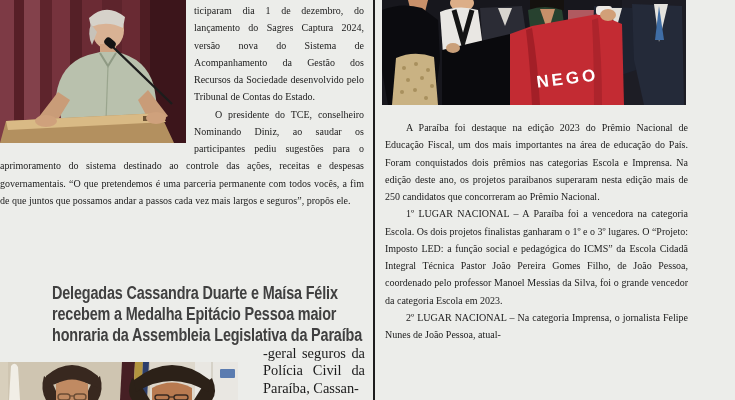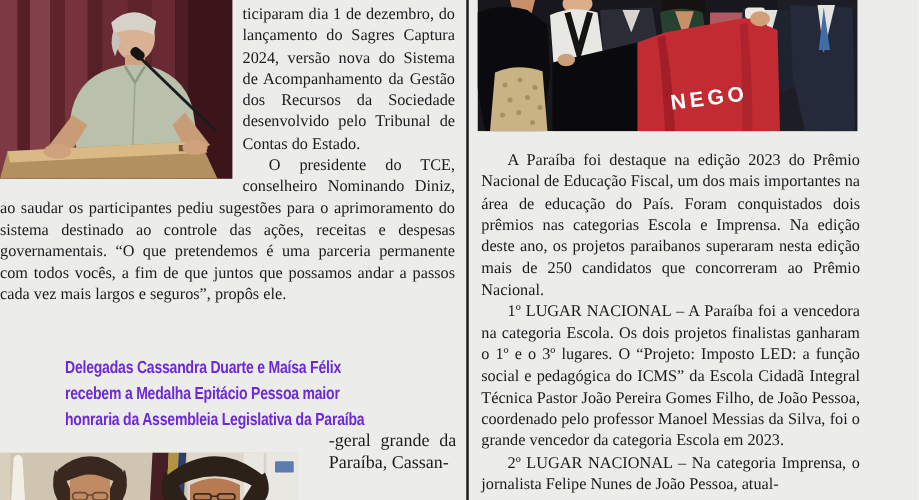--- a/index.html
+++ b/index.html
@@ -3,32 +3,32 @@
 <meta charset="utf-8">
 <style>
   html,body { margin:0; padding:0; }
   .page {
     position:relative; width:735px; height:400px;
     background:#ecedea; overflow:hidden;
     font-family:"Liberation Serif", serif; color:#1b1b1b;
   }
   .divider { position:absolute; left:373px; top:0; width:1.6px; height:400px; background:#1d1d1d; }
 
-  .body-text { font-size:13px; line-height:17.25px; text-align:justify; }
+  .body-text { font-size:10px; line-height:17.25px; text-align:justify; }
   .body-text p { margin:0; }
   .body-text p.indent { text-indent:21px; }
 
   .story1 { position:absolute; left:0; top:0; width:364px; }
   .photo1-float { float:left; width:194px; height:146px; }
   .photo1-float svg { display:block; }
   .story1 .firstp { padding-top:2px; }
 
   .headline { position:absolute; left:52px; top:283px; width:320px;
     font-family:"Liberation Sans", sans-serif; font-weight:bold;
-    font-size:14px; line-height:21px; color:#6d28d9; }
+    font-size:18px; line-height:21px; color:#404040; }
   .headline .hl { white-space:nowrap; transform:scaleX(.80); transform-origin:0 50%; letter-spacing:-.2px; }
 
   .photo3 { position:absolute; left:0; top:362px; }
   .story2 { position:absolute; left:263px; top:345px; width:102px;
     font-size:14.4px; line-height:17.3px; }
   .story2 .s2line { text-align:justify; text-align-last:justify; }
   .story2 .s2line.first { padding-left:19px; }
   .story2 .s2line.last { text-align-last:auto; }
 
   .photo2 { position:absolute; left:382px; top:0; }
@@ -115,21 +115,22 @@
       <path d="M212,16 Q218,30 212,38 L194,38 L204,22 Z" fill="#2c2118"></path>
       <path d="M134,18 Q172,-12 210,18 L208,30 Q172,8 136,30 Z" fill="#2c2118"></path>
       <path d="M152,26 Q172,15 192,26 L192,38 L152,38 Z" fill="#b87a50"></path>
       <rect x="155" y="33" width="14" height="5" rx="2.5" fill="none" stroke="#3a2a20" stroke-width="1.4"></rect>
       <rect x="174" y="33" width="14" height="5" rx="2.5" fill="none" stroke="#3a2a20" stroke-width="1.4"></rect>
       <line x1="169" y1="35" x2="174" y2="35" stroke="#3a2a20" stroke-width="1.2"></line>
     </svg>
   </div>
 
   <div class="story2">
-    <div class="s2line">-geral grande da</div>
+    <div class="s2line">-geral seguros da</div>
+    <div class="s2line">Polícia Civil da</div>
     <div class="s2line last">Paraíba, Cassan-</div>
   </div>
 
   <div class="photo2">
     <svg width="304" height="105" viewBox="0 0 304 105">
       <rect width="304" height="105" fill="#17171d"></rect>
       <rect x="240" width="64" height="105" fill="#1d1d25"></rect>
 
       <g fill="#7a5f30">
         <rect x="14" y="78" width="30" height="5"></rect>

